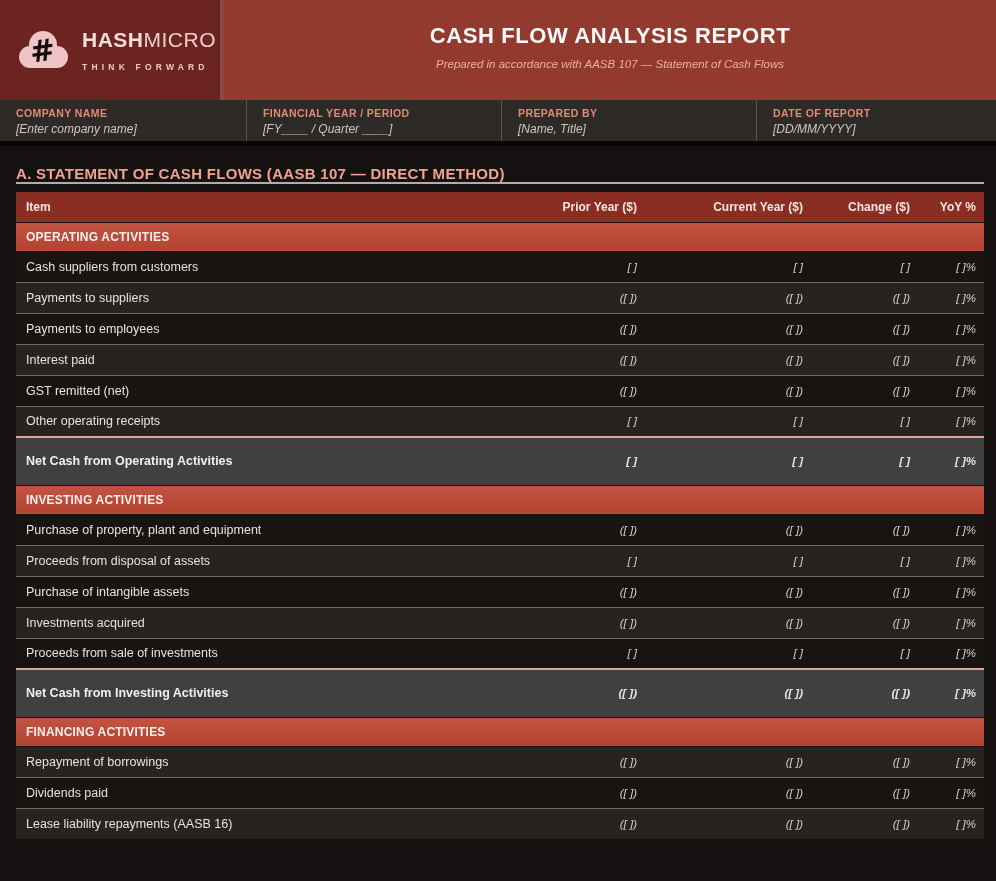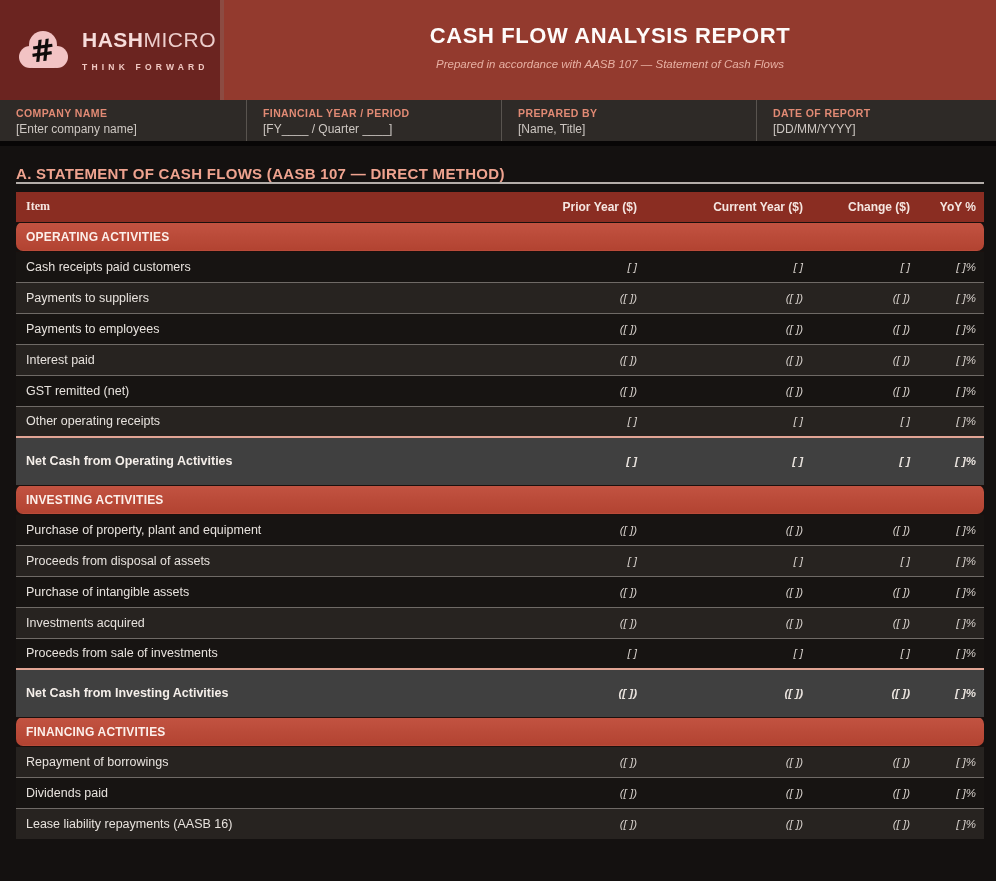--- a/index.html
+++ b/index.html
@@ -29,47 +29,46 @@
   .report-subtitle { margin-top:9px; font-style:italic; font-size:11.5px; color:#E7B0A3; }
 
   
   .info-bar { display:flex; height:46px; background:#2E2A27; border-bottom:5px solid #080606; }
   .info-cell { padding:7px 8px 0 16px; border-right:1px solid #59544F; }
   .info-cell:first-child { width:247px; }
   .info-cell:nth-child(2) { width:255px; }
   .info-cell:nth-child(3) { width:255px; }
   .info-cell:last-child { flex:1; border-right:none; }
   .info-label { font-size:10.5px; font-weight:700; color:#E18A74; letter-spacing:0.4px; }
-  .info-value { font-size:12px; color:#CDC7C2; margin-top:3px; }
+  .info-value { font-size:12px; font-style:italic; color:#CDC7C2; margin-top:3px; }
 
   
   .section-heading {
     margin:19px 12px 0 16px; width:968px;
     font-size:15px; font-weight:700; color:#EFA38F; letter-spacing:0.3px;
     padding-bottom:0; border-bottom:2px solid #B3ADA9;
   }
 
   
   table.report-table {
     margin:8px 0 0 16px; width:968px;
     border-collapse:collapse; table-layout:fixed;
   }
   col.c-item { width:459px; } col.c-prior { width:170px; }
   col.c-current { width:166px; } col.c-change { width:107px; } col.c-yoy { width:66px; }
 
   thead th { height:30px; background:#8A2D22; color:#F5E6E1; font-size:12px; font-weight:700; }
-  thead th.item { text-align:left; padding-left:10px;font-family:Liberation Serif, serif; }
+  thead th.item { text-align:left; padding-left:10px; }
   thead th.num { text-align:right; padding-right:8px; }
 
   tr.row-section td {
     height:29px; background:linear-gradient(180deg,#C25341 0%, #B24331 100%);
     color:#FCEFEA; font-weight:700; font-size:12px; padding-left:10px;
     border-top:1px solid #1B100D; border-bottom:1px solid #1B100D;
     letter-spacing:0.2px;
-    border-radius:7px;
   }
   tr.row-data td { height:31px; }
   tr.row-data:nth-child(even) td { background:#171412; }
   tr.row-data:nth-child(odd) td { background:#272320; }
   tr.row-data td { border-top:1px solid #6F6A66; }
   tr.row-section + tr.row-data td { border-top:1px solid #2A2521; }
 
   td.item { padding-left:10px; font-size:12.5px; color:#E7E2DD; text-align:left; }
   td.num { text-align:right; padding-right:8px; font-style:italic; font-size:11.5px; color:#D6D0CB; }
 
@@ -140,21 +139,21 @@
       <th class="num">Current Year ($)</th>
       <th class="num">Change ($)</th>
       <th class="num">YoY %</th>
     </tr>
   </thead>
   <tbody>
       <tr class="row-section">
         <td colspan="5">OPERATING ACTIVITIES</td>
       </tr>
       <tr class="row-data">
-        <td class="item">Cash receipts paid customers</td>
+        <td class="item">Cash suppliers from customers</td>
         <td class="num">[ ]</td>
         <td class="num">[ ]</td>
         <td class="num">[ ]</td>
         <td class="num">[ ]%</td>
       </tr>
       <tr class="row-data">
         <td class="item">Payments to suppliers</td>
         <td class="num">([ ])</td>
         <td class="num">([ ])</td>
         <td class="num">([ ])</td>

